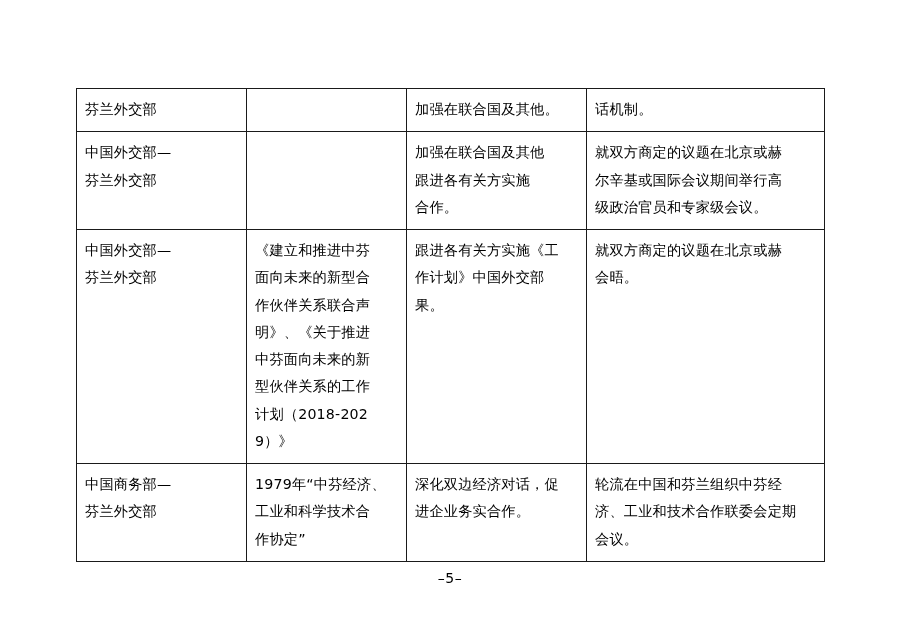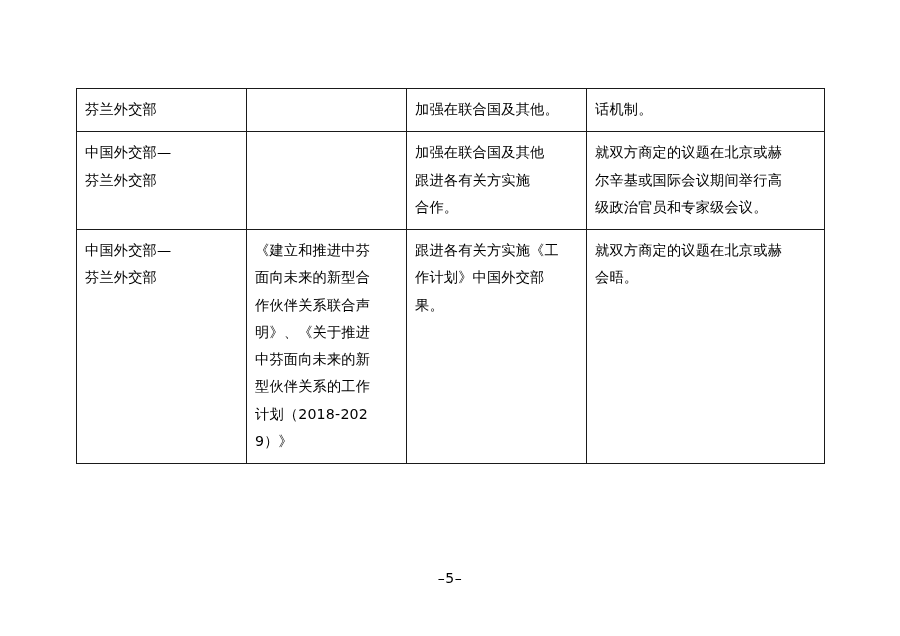--- a/index.html
+++ b/index.html
@@ -121,18 +121,38 @@
         <td class="cell-lines">
             <div>跟进各有关方实施《工
 作计划》中国外交部
 果。</div>
           </td>
         <td class="cell-lines">
             <div>就双方商定的议题在北京或赫
 会晤。</div>
           </td>
       </tr>
+      <tr>
+        <td class="cell-lines">
+            <div>中国商务部—
+芬兰外交部</div>
+          </td>
+        <td class="cell-lines">
+            <div>1979年“中芬经济、
+工业和科学技术合
+作协定”</div>
+          </td>
+        <td class="cell-lines">
+            <div>深化双边经济对话，促
+进企业务实合作。</div>
+          </td>
+        <td class="cell-lines">
+            <div>轮流在中国和芬兰组织中芬经
+济、工业和技术合作联委会定期
+会议。</div>
+          </td>
+      </tr>
     </tbody>
   </table>
 
   <div class="page-number">–5–</div>
 
 </div>
 
 </body></html>

